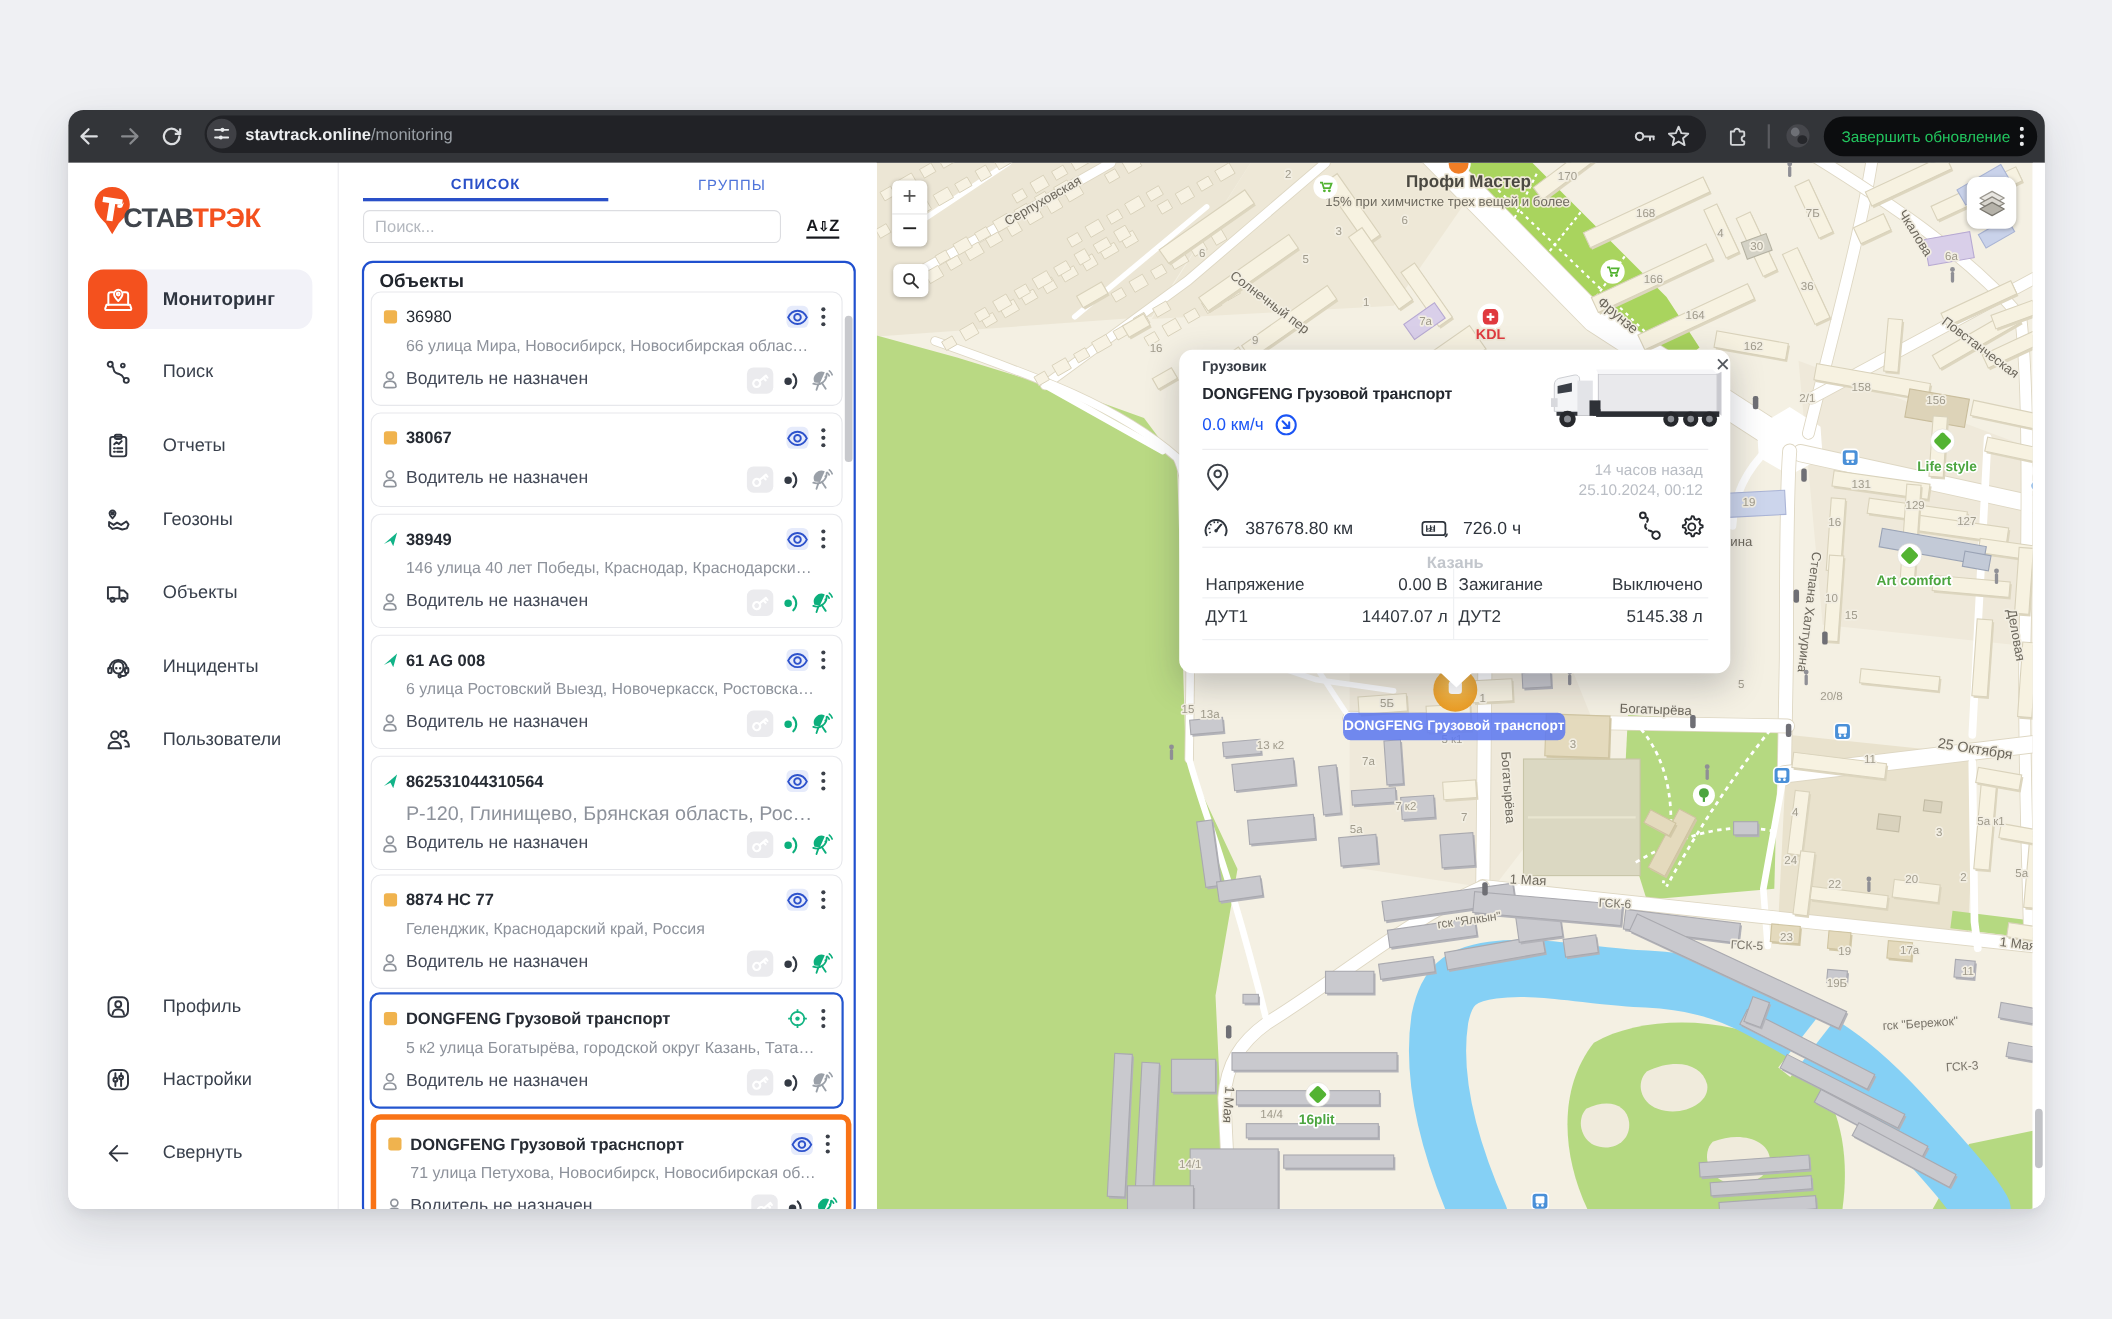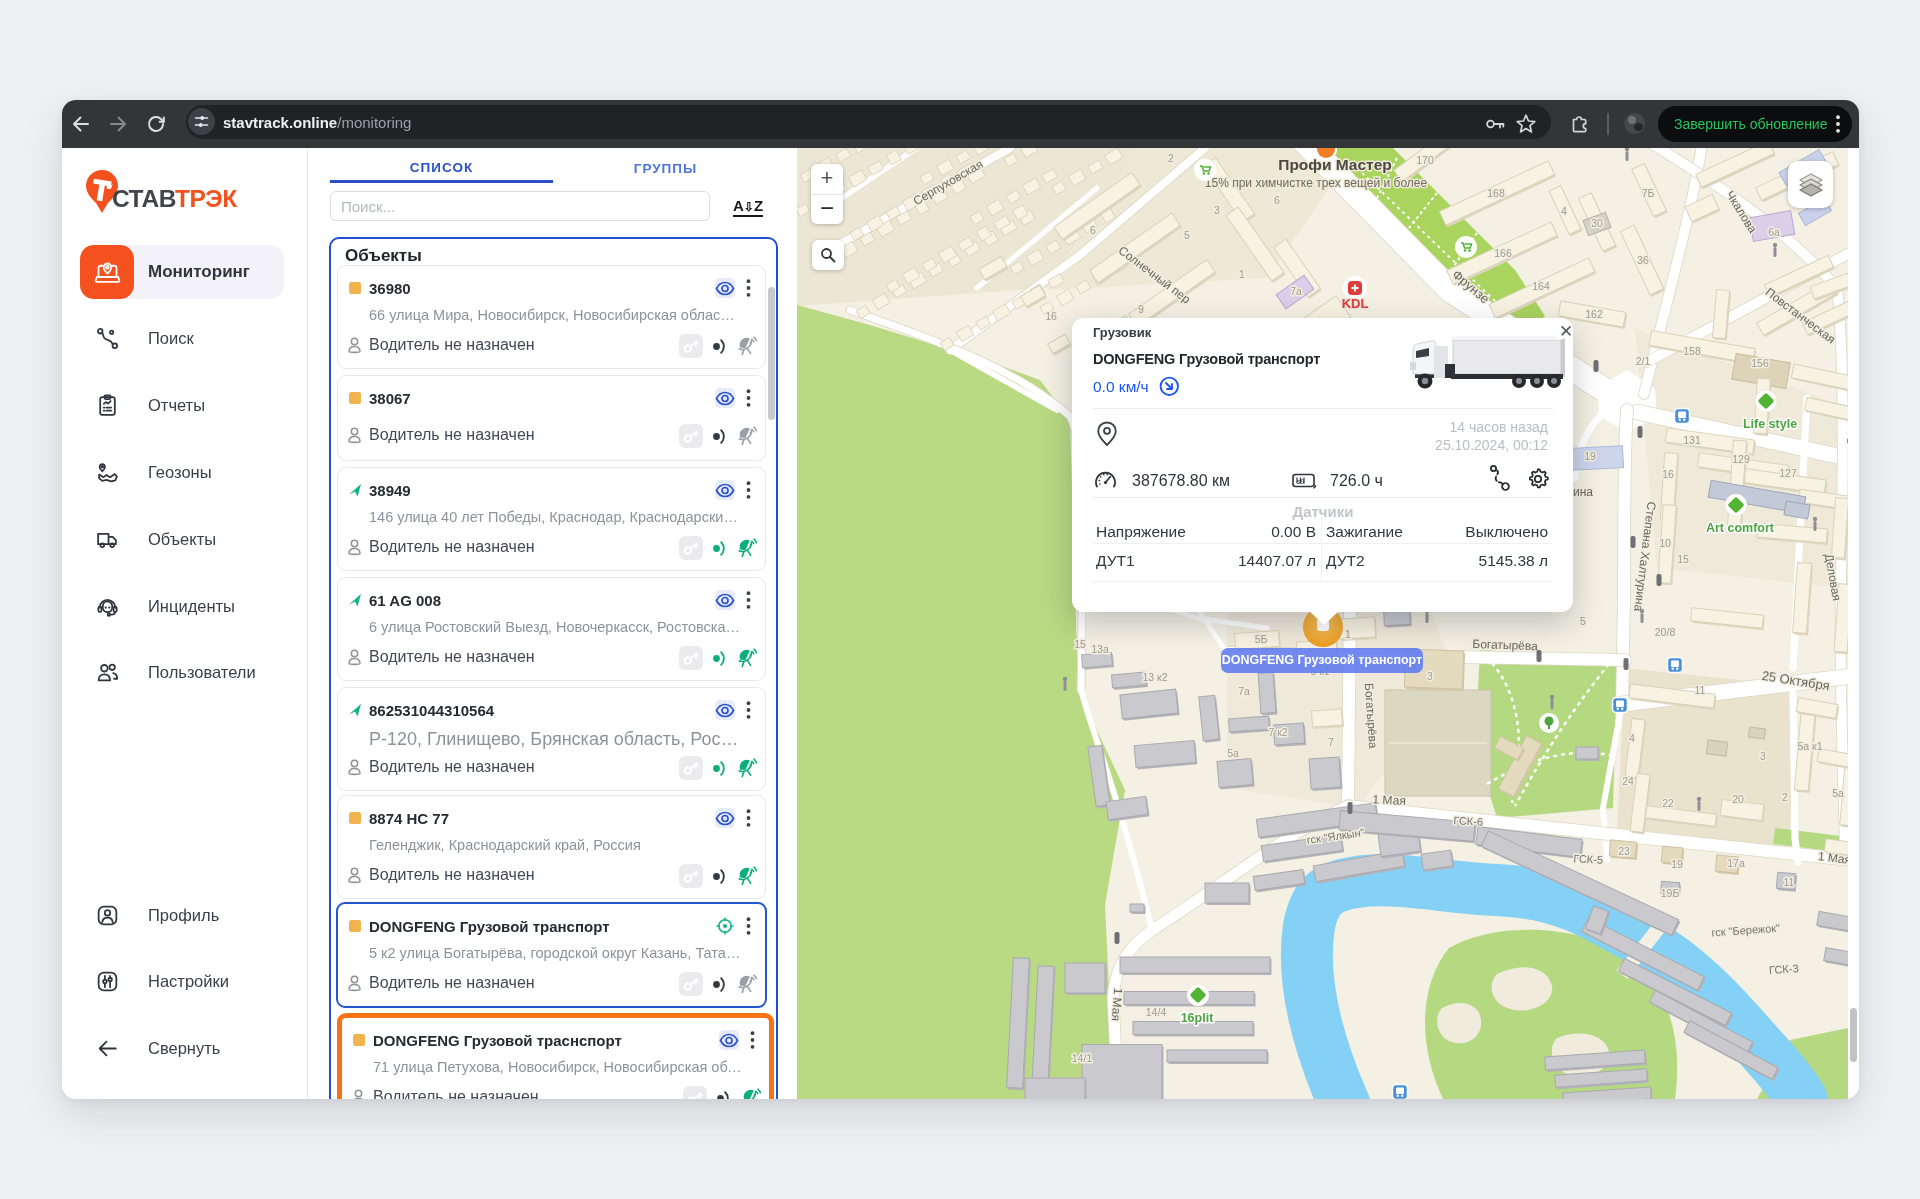--- a/index.html
+++ b/index.html
@@ -136,30 +136,30 @@
       </svg></div>
     <div style="position:absolute;left:86px;top:872px;font-size:16.5px;color:#39404c;font-weight:500">Настройки</div>
     <div style="position:absolute;left:33px;top:936px;width:26px;height:26px"><svg width="25" height="25" viewBox="0 0 24 24" fill="none" stroke="#30353f" stroke-width="1.7" stroke-linecap="round" stroke-linejoin="round">
         <path d="M20,12 H5 M11,5.5 L4.5,12 L11,18.5"></path>
       </svg></div>
     <div style="position:absolute;left:86px;top:939px;font-size:16.5px;color:#39404c;font-weight:500">Свернуть</div>
 
   <div class="abs" style="left:246px;top:48px;width:489px;height:951px;background:#fff"></div>
   <div class="abs" style="left:268px;top:60px;width:223px;text-align:center;font-size:13.5px;font-weight:bold;letter-spacing:1px;color:#2a50c8">СПИСОК</div>
   <div class="abs" style="left:268px;top:80px;width:223px;height:3px;background:#2a50c8"></div>
-  <div class="abs" style="left:492px;top:61px;width:223px;text-align:center;font-size:13.5px;font-weight:bold;letter-spacing:1px;color:#4f74da">ГРУППЫ</div>
+  <div class="abs" style="left:492px;top:61px;width:223px;text-align:center;font-size:13.5px;font-weight:normal;letter-spacing:1px;color:#4f74da">ГРУППЫ</div>
   <div class="abs" style="left:268px;top:91px;width:380px;height:30px;border:1px solid #dcdde1;border-radius:6px"></div>
   <div class="abs" style="left:279px;top:98px;font-size:15px;color:#b4b8bf">Поиск...</div>
   <div class="abs" style="left:671px;top:97px;font-size:15px;font-weight:bold;color:#16181d;border-bottom:2px solid #16181d;padding-bottom:1px">A<span style="font-size:12px">⇩</span>Z</div>
 
   <div class="abs" style="left:267px;top:137px;width:449px;height:870px;border:2px solid #2050cf;border-radius:10px;background:#fff"></div>
   <div class="abs" style="left:283px;top:146px;font-size:17px;font-weight:bold;color:#20252c">Объекты</div>
   <div style="position:absolute;left:275px;top:165px;width:427px;height:102px;background:#fff;border:1px solid #e7e8ec;border-radius:9px;box-sizing:content-box">
       <div style="position:absolute;left:11px;top:16px;width:12px;height:12px;border-radius:2.5px;background:#f0b34e"></div>
-      <div style="position:absolute;left:31px;top:14px;font-size:15px;font-weight:bold;color:#262b33">36980</div>
+      <div style="position:absolute;left:31px;top:14px;font-size:15px;font-weight:normal;color:#262b33">36980</div>
       <div style="position:absolute;left:377px;top:12px;width:20px;height:20px;border-radius:5px;background:#e6ebfb;display:flex;align-items:center;justify-content:center">
         <svg width="20" height="19" viewBox="0 0 20 19" style="">
           <path d="M1.5,9.5 C3.5,5.5 6.5,3.5 10,3.5 C13.5,3.5 16.5,5.5 18.5,9.5 C16.5,13.5 13.5,15.5 10,15.5 C6.5,15.5 3.5,13.5 1.5,9.5 Z" fill="none" stroke="#2d52cc" stroke-width="1.7"></path>
           <circle cx="10" cy="9.5" r="3" fill="none" stroke="#2d52cc" stroke-width="1.7"></circle>
         </svg>
       </div>
       <div style="position:absolute;left:408px;top:13px"><svg width="5" height="18" viewBox="0 0 4 18" style="">
           <circle cx="2" cy="2.2" r="1.9" fill="#3b4049"></circle>
           <circle cx="2" cy="9" r="1.9" fill="#3b4049"></circle>
           <circle cx="2" cy="15.8" r="1.9" fill="#3b4049"></circle>
@@ -1751,21 +1751,21 @@
     <div class="abs" style="left:691px;top:316px"><svg width="24" height="28" viewBox="0 0 24 28" style="">
           <circle cx="5.5" cy="4.5" r="2.6" fill="none" stroke="#26292e" stroke-width="1.8"></circle>
           <circle cx="17.5" cy="22.5" r="3.4" fill="none" stroke="#26292e" stroke-width="1.8" transform="rotate(45 17.5 22.5)"></circle>
           <path d="M9,6.5 C13,9 5,13 8.5,16.5 C11,19 12.5,18 14,19.5" fill="none" stroke="#26292e" stroke-width="1.8" stroke-linecap="round" stroke-dasharray="4.5 2.5"></path>
         </svg></div>
     <div class="abs" style="left:729px;top:319px"><svg width="24" height="24" viewBox="0 0 24 24" style="">
           <path d="M12,2.2 l1.8,0.3 0.7,2.3 a7.5,7.5 0 0 1 1.8,0.75 l2.2,-1 1.3,1.3 -1,2.2 a7.5,7.5 0 0 1 0.75,1.8 l2.3,0.7 0,1.9 -2.3,0.7 a7.5,7.5 0 0 1 -0.75,1.8 l1,2.2 -1.3,1.3 -2.2,-1 a7.5,7.5 0 0 1 -1.8,0.75 l-0.7,2.3 -1.9,0 -0.7,-2.3 a7.5,7.5 0 0 1 -1.8,-0.75 l-2.2,1 -1.3,-1.3 1,-2.2 a7.5,7.5 0 0 1 -0.75,-1.8 l-2.3,-0.7 0,-1.9 2.3,-0.7 a7.5,7.5 0 0 1 0.75,-1.8 l-1,-2.2 1.3,-1.3 2.2,1 a7.5,7.5 0 0 1 1.8,-0.75 l0.7,-2.3 Z" fill="none" stroke="#26292e" stroke-width="1.7" stroke-linejoin="round"></path>
           <circle cx="12" cy="12" r="3.2" fill="none" stroke="#26292e" stroke-width="1.7"></circle>
         </svg></div>
     <div class="abs" style="left:296px;top:349px;width:460px;height:1px;background:#ececee"></div>
-    <div class="abs" style="left:296px;top:355px;width:460px;text-align:center;font-size:15px;font-weight:600;color:#c2c6cc">Датчики</div>
+    <div class="abs" style="left:296px;top:355px;width:460px;text-align:center;font-size:15px;font-weight:600;color:#c2c6cc">Казань</div>
     <div class="abs" style="left:299px;top:375px;font-size:15.5px;color:#32383f">Напряжение</div>
     <div class="abs" style="left:429px;top:375px;width:90px;text-align:right;font-size:15.5px;color:#32383f">0.00 В</div>
     <div class="abs" style="left:529px;top:375px;font-size:15.5px;color:#32383f">Зажигание</div>
     <div class="abs" style="left:616px;top:375px;width:135px;text-align:right;font-size:15.5px;color:#32383f">Выключено</div>
     <div class="abs" style="left:296px;top:395px;width:460px;height:1px;background:#eef0f2"></div>
     <div class="abs" style="left:299px;top:404px;font-size:15.5px;color:#32383f">ДУТ1</div>
     <div class="abs" style="left:429px;top:404px;width:90px;text-align:right;font-size:15.5px;color:#32383f">14407.07 л</div>
     <div class="abs" style="left:529px;top:404px;font-size:15.5px;color:#32383f">ДУТ2</div>
     <div class="abs" style="left:616px;top:404px;width:135px;text-align:right;font-size:15.5px;color:#32383f">5145.38 л</div>
     <div class="abs" style="left:296px;top:433px;width:460px;height:1px;background:#eef0f2"></div>

